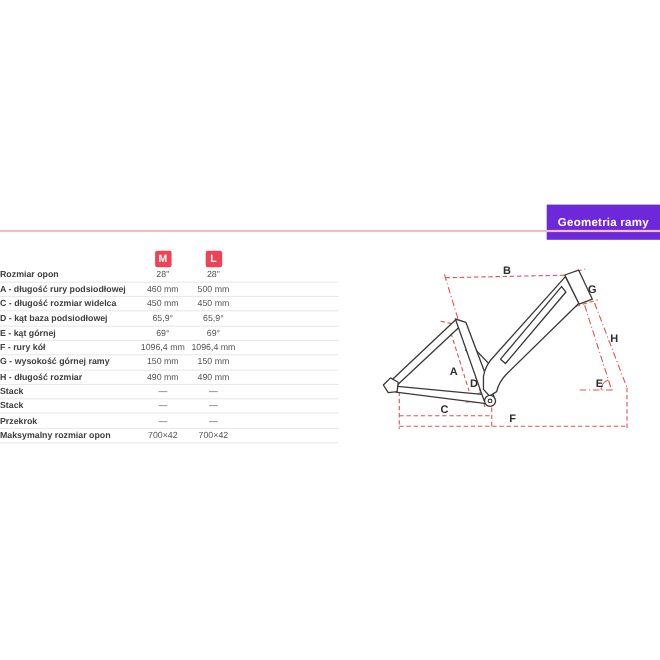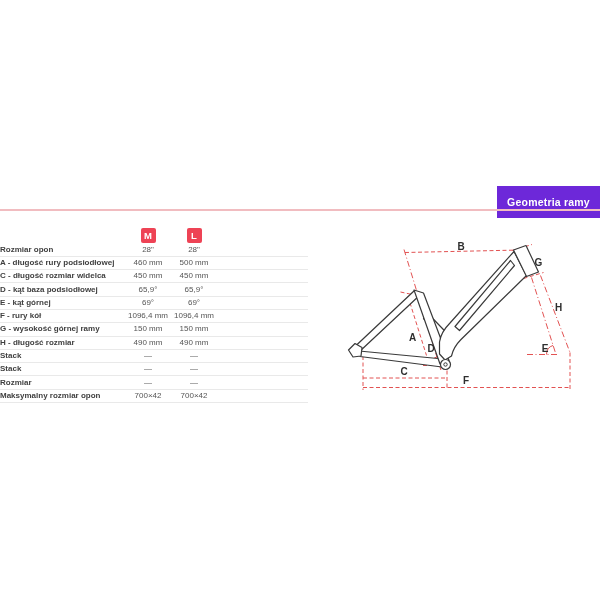--- a/index.html
+++ b/index.html
@@ -110,21 +110,21 @@
       <div class="tlabel">Stack</div>
       <div class="tval m">—</div>
       <div class="tval l">—</div>
     </div>
     <div class="trow">
       <div class="tlabel">Stack</div>
       <div class="tval m">—</div>
       <div class="tval l">—</div>
     </div>
     <div class="trow">
-      <div class="tlabel">Rozmiar</div>
+      <div class="tlabel">Przekrok</div>
       <div class="tval m">—</div>
       <div class="tval l">—</div>
     </div>
     <div class="trow">
       <div class="tlabel">Maksymalny rozmiar opon</div>
       <div class="tval m">700×42</div>
       <div class="tval l">700×42</div>
     </div>
   </div>
 

